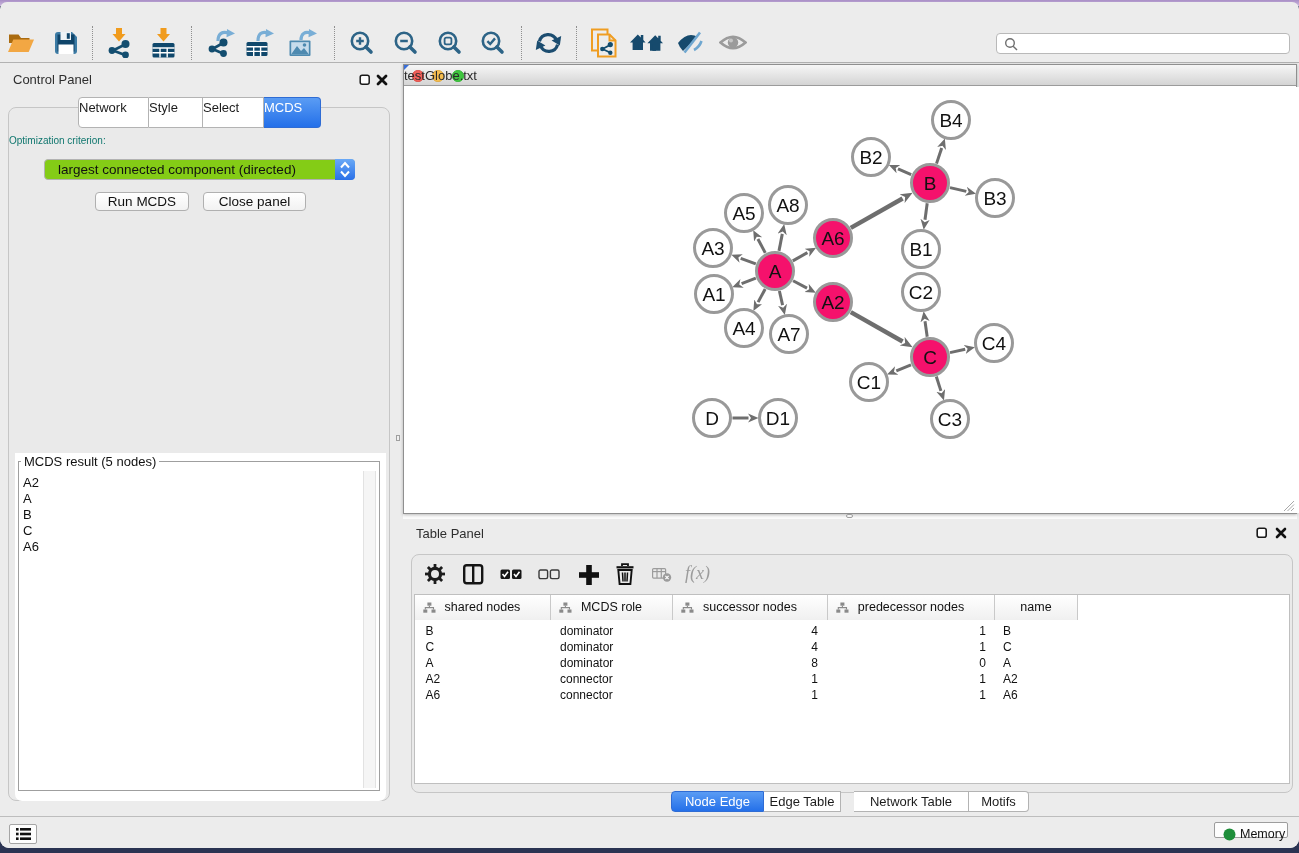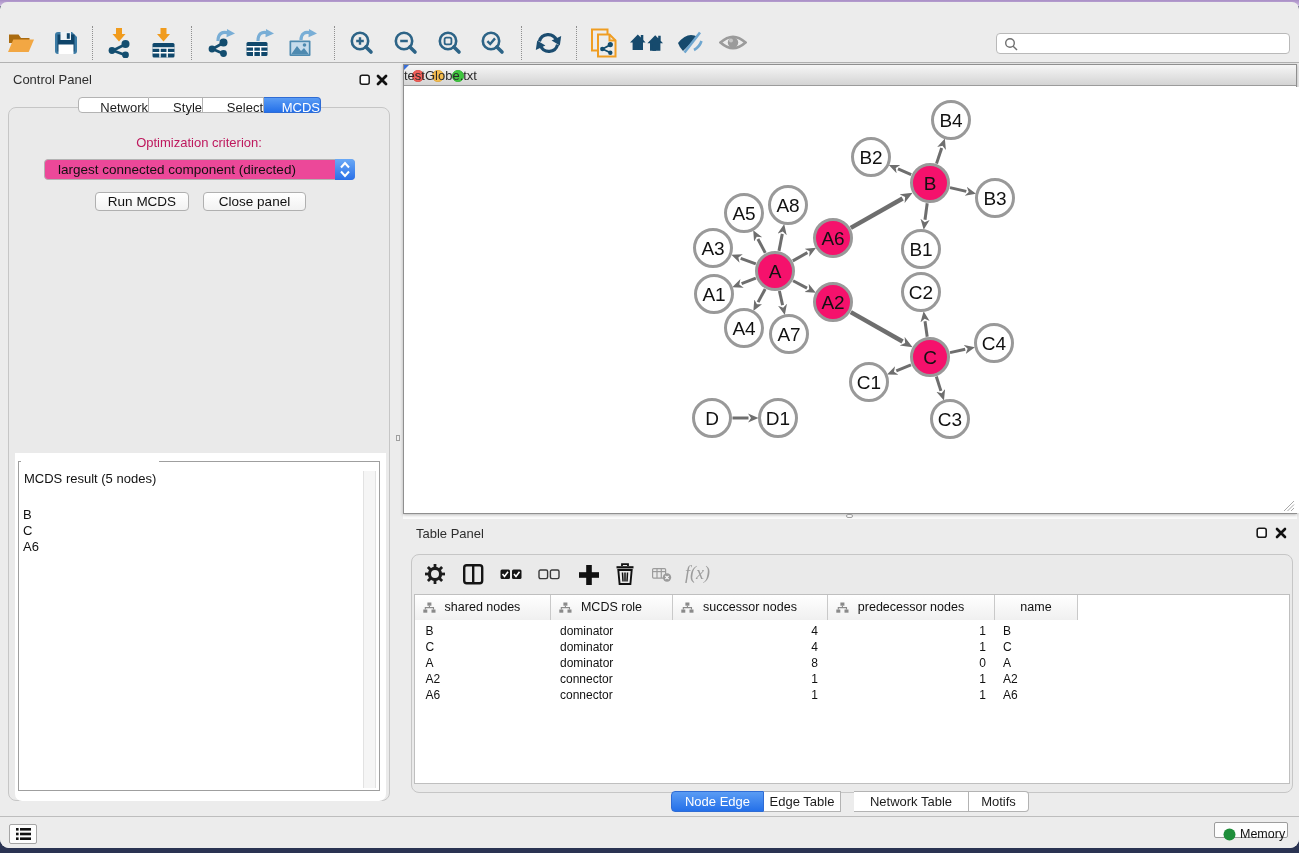--- a/index.html
+++ b/index.html
@@ -8,28 +8,28 @@
 #app{position:absolute;left:0;top:2px;width:1299px;height:846px;background:#ececec;border-radius:7px 7px 9px 9px;overflow:hidden}
 #titlebar{position:absolute;left:0;top:0;width:1299px;height:20px;background:linear-gradient(#f7f7f7,#d8d8d8);border-bottom:1px solid #a9a9a9}
 #titlebar .t{position:absolute;left:0;right:0;top:3px;text-align:center;font-size:13px;color:#3e3e3e}
 .tl{position:absolute;border-radius:50%}
 #toolbar{position:absolute;left:0;top:21px;width:1299px;height:40px;background:#ececec;border-bottom:1px solid #b2b2b2}
 .sep{position:absolute;top:3px;height:34px;width:0;border-left:1px dotted #8f8f8f}
 .ticon{position:absolute;top:0;height:40px;display:flex;align-items:center;justify-content:center}
 #searchbox{position:absolute;left:996px;top:10px;width:294px;height:21px;background:#fff;border:1px solid #b9b9b9;border-radius:4px}
 
 #cpTitle{position:absolute;left:13px;top:70px;font-size:13px;color:#2e2e2e}
-.tab{position:absolute;top:95px;height:16px;border:1px solid #b3b3b3;background:#fff;font-size:13px;color:#1c1c1c;text-align:right;line-height:20px;border-left:none;z-index:3}
+.tab{position:absolute;top:95px;height:31px;border:1px solid #b3b3b3;background:#fff;font-size:13px;color:#1c1c1c;text-align:left;line-height:20px;border-left:none;z-index:3}
 #cpPanel{position:absolute;left:8px;top:105px;width:382px;height:694px;background:#eaeaea;border:1px solid #c6c6c6;border-radius:8px}
-#optLabel{position:absolute;left:0;width:100%;top:27px;text-align:center;font-size:13px;color:#be185d}
-#combo{position:absolute;left:35px;top:51px;width:311px;height:21px;background:#ec4899;border:1px solid #b2b2b2;border-radius:4px;font-size:13.5px;color:#111;line-height:19px;padding-left:13px}
+#optLabel{position:absolute;left:0;width:100%;top:27px;text-align:left;font-size:10px;color:#0f766e}
+#combo{position:absolute;left:35px;top:51px;width:311px;height:21px;background:#84cc16;border:1px solid #b2b2b2;border-radius:4px;font-size:13.5px;color:#111;line-height:19px;padding-left:13px}
 #comboBtn{position:absolute;right:-1px;top:-1px;width:20px;height:21px;border-radius:0 4px 4px 0;background:linear-gradient(#6aa9f6,#2a70e8)}
 .btn{position:absolute;top:84px;height:19px;background:linear-gradient(#ffffff,#f2f2f2);border:1px solid #b0b0b0;border-radius:4px;font-size:13.5px;color:#111;text-align:center;line-height:18px}
 #grpBox{position:absolute;left:3px;top:8px;width:362px;height:330px;border:1px solid #9f9f9f}
-#grpTitle{position:absolute;left:6px;top:1px;background:#fff;padding:17px 3px;font-size:13px;color:#111}
+#grpTitle{position:absolute;left:6px;top:1px;background:#fff;padding:0 3px;font-size:13px;color:#111}
 #listBox{position:absolute;left:1px;top:9px;width:357px;height:319px;background:#fff}
 #listBox .li{position:absolute;left:3px;font-size:13px;color:#111}
 #scrollTrack{position:absolute;left:343px;top:0px;width:13px;height:317px;background:#f5f5f5;border-left:1px solid #e2e2e2;border-right:1px solid #e2e2e2}
 
 #netwin{position:absolute;left:403px;top:62px;z-index:1;width:894px;height:450px;background:#fff;border:1px solid #8f8f8f;box-shadow:0 1px 3px rgba(0,0,0,0.25)}
 #netTitle{position:absolute;left:0;top:0;width:100%;height:21px;background:linear-gradient(#f6f6f6,#d4d4d4);border-bottom:1px solid #9b9b9b}
 #netTitle .t{position:absolute;left:0;right:0;top:3px;text-align:left;font-size:13px;color:#2a2a2a}
 #canvas{position:absolute;left:3px;top:22px;width:916px;height:426px;background:#fff;overflow:hidden}
 
 #tpTitle{position:absolute;left:416px;top:524px;font-size:13px;color:#2e2e2e}

